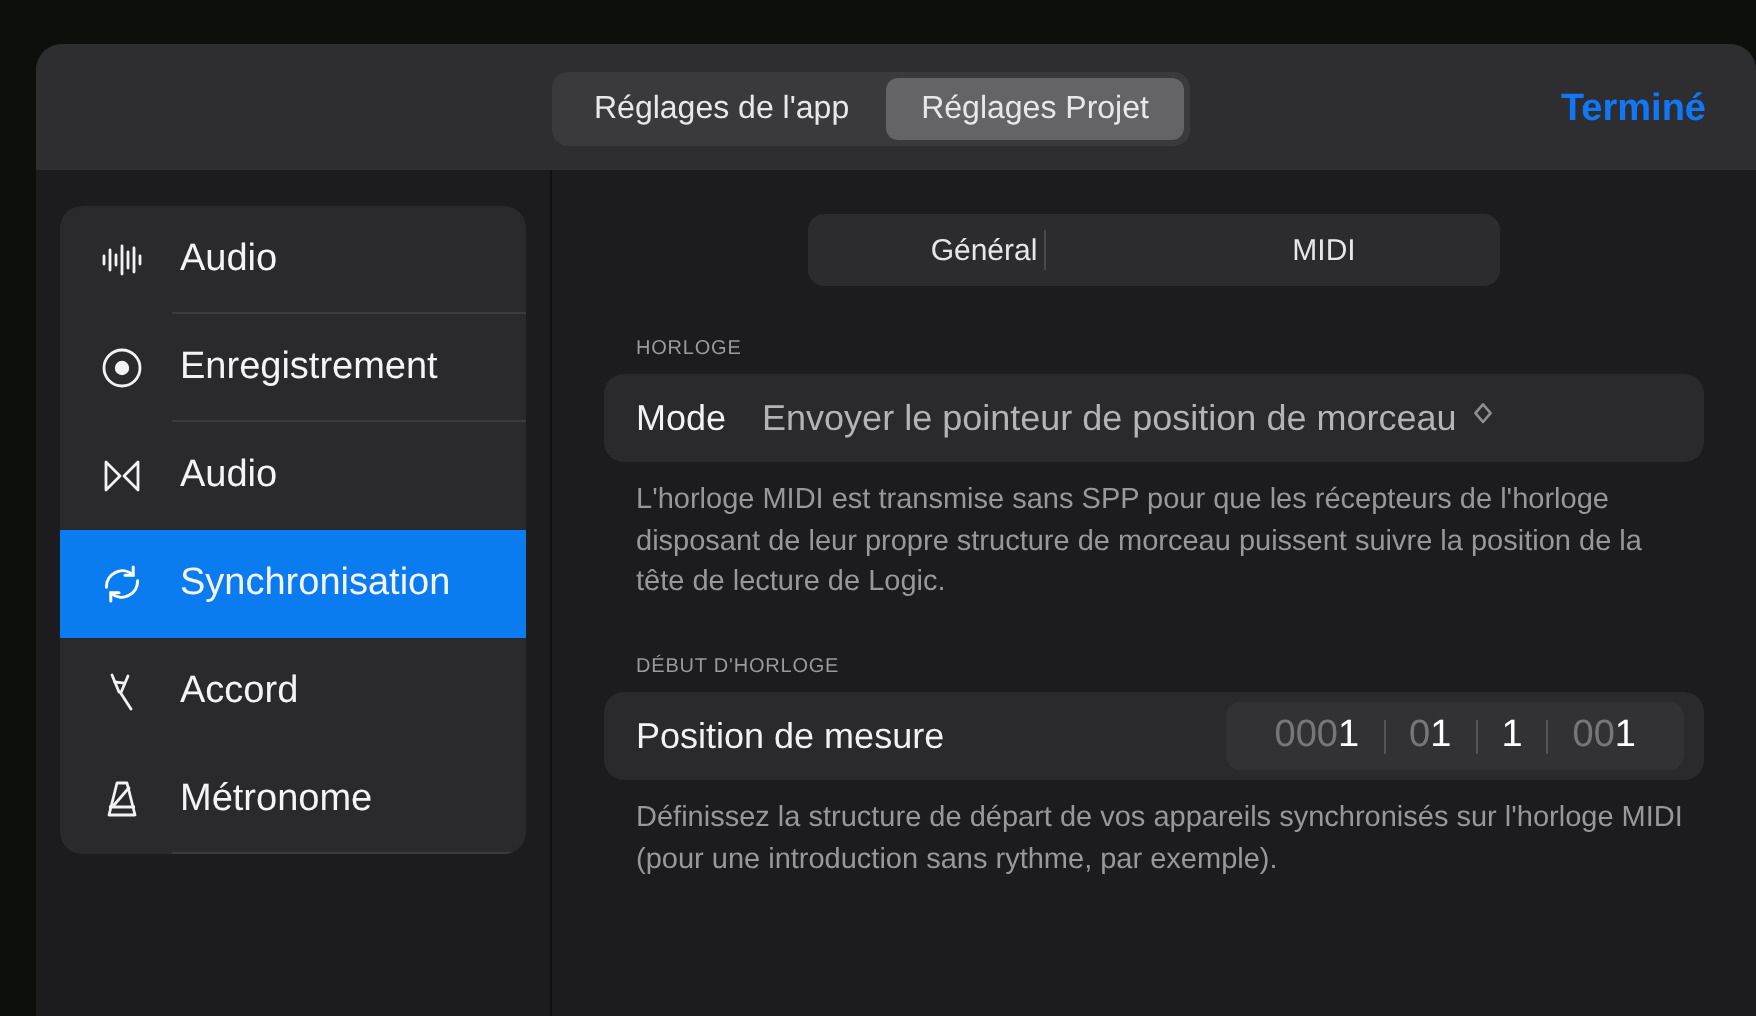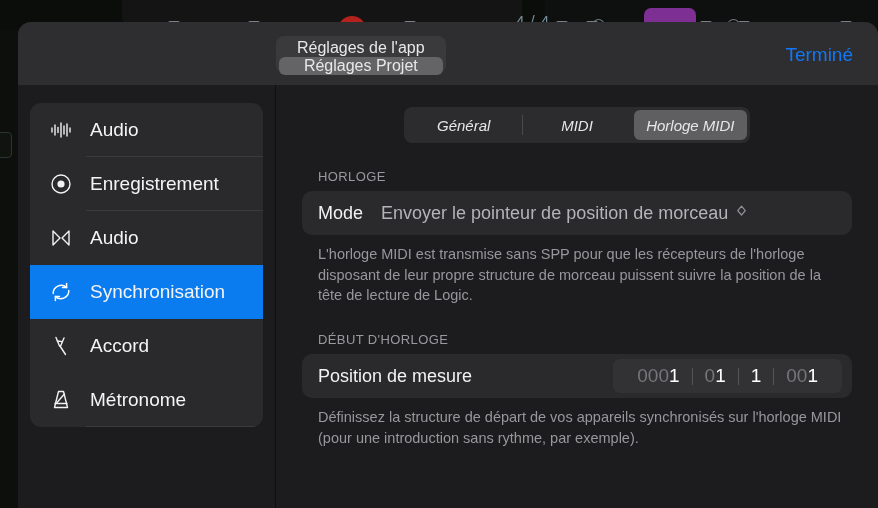--- a/index.html
+++ b/index.html
@@ -30,54 +30,54 @@
     border:1px solid #6f7a80; border-bottom:none; border-radius: 7px 7px 0 0;}
   .bg-left-chip { position:absolute; left:-6px; top:132px; width:18px; height:26px;
     border:1px solid #2a3430; border-radius:4px; background:#10140f; }
 
   
   .dialog { position: absolute; left: 18px; top: 22px; width: 860px; height: 486px;
     background: #1c1c1e; border-radius: 13px 13px 0 0; overflow: hidden; }
   .titlebar { position: relative; height: 63px; background: #2e2e30; }
 
   .seg-top { position: absolute; left: 258px; top: 14px; height: 37px;
-    background: #3a3a3c; border-radius: 8px; display: flex; padding: 3px; gap: 0; flex-direction: column; }
+    background: #3a3a3c; border-radius: 8px; display: flex; padding: 3px; gap: 0; }
   .seg-top .seg { display:flex; align-items:center; justify-content:center;
     padding: 0 18px; height: 31px; border-radius: 6px;
     color: #e8e8ea; font-size: 16px; white-space: nowrap; }
   .seg-top .seg.active { background: #646466; }
 
   .done { position: absolute; right: 25px; top: 22px; color: #1277f5;
-    font-size: 19px; font-weight: normal; }
+    font-size: 19px; font-weight: bold; }
 
   .body { position: relative; height: 423px; display: flex; }
   .sidebar { width: 258px; border-right: 1px solid #0f0f10; background: #1c1c1e;
     padding-top: 18px; }
   .sidelist { margin: 0 12px 0 12px; background: #2a2a2c; border-radius: 11px;
     overflow: hidden; }
   .side-item { position: relative; display: flex; align-items: center;
     height: 54px; padding-left: 18px; gap: 16px; }
   .side-item.active { background: #0a7cf0; }
   .side-item .sep { position: absolute; left: 56px; right: 0; bottom: 0;
     height: 1px; background: #3b3b3d; }
   .side-ico { width: 26px; height: 26px; flex: none; display:flex;
     align-items:center; justify-content:center; color:#f2f2f4; }
   .side-label { color: #f4f4f6; font-size: 19px; }
 
   .content { flex: 1; padding: 22px 26px 0 26px; }
   .seg-sub { margin: 0 auto 0 auto; width: 346px; height: 36px;
     background: #2c2c2e; border-radius: 8px; display: flex; align-items:center;
-    padding: 3px; position: relative; font-style: italic; }
+    padding: 3px; position: relative; }
   .seg-sub .seg { flex:1; display:flex; align-items:center; justify-content:center;
     height: 30px; border-radius: 6px; color:#e7e7e9; font-size: 15px; white-space:nowrap;}
   .seg-sub .seg.active { background: #5f5f61; }
   .seg-sub .divider { position:absolute; left: 118px; top: 8px; width:1px;
     height: 20px; background: #4a4a4c; }
 
-  .group-label { margin: 26px 0 7px 16px; color: #9a9a9e; font-size: 13px;
+  .group-label { margin: 26px 0 7px 16px; color: #9a9a9e; font-size: 10px;
     letter-spacing: .4px; }
   .row { background: #2a2a2c; border-radius: 10px; height: 44px;
     display: flex; align-items: center; padding: 0 16px; }
   .row-label { color: #f2f2f4; font-size: 18px; text-align: center; }
   .row-value { margin-left: 18px; color: #b3b3b8; font-size: 18px; }
   .chev { margin-left: 8px; color:#8e8e93; font-size: 13px; line-height: 1; }
   .desc { margin: 9px 4px 0 16px; color: #97979c; font-size: 14.5px;
     line-height: 1.43; }
 
   .row.bar { justify-content: space-between; padding-right: 10px; height: 44px; }
@@ -86,39 +86,20 @@
   .bar-seg { display:flex; align-items:baseline; justify-content:flex-end;
     padding: 0 12px; font-size: 19px; color: #ffffff; }
   .bar-seg .dim { color: #76767a; }
   .bar-div { width:1px; height:17px; background:#545456; }
 </style>
 </head>
 <body>
 
 <div id="root">
 
-  <div class="bg-strip">
-    <div class="bg-mod m1"></div>
-    <div class="bg-mod m2"></div>
-
-    <div class="bg-tick" style="left:168px"></div>
-    <div class="bg-tick" style="left:248px"></div>
-    <div class="bg-red"></div>
-    <div class="bg-tick" style="left:404px"></div>
-    <div class="bg-tick" style="left:556px"></div>
-    <div class="bg-tick" style="left:586px"></div>
-    <div class="bg-tick" style="left:700px"></div>
-    <div class="bg-tick" style="left:738px"></div>
-    <div class="bg-tick" style="left:840px"></div>
-    <div class="bg-sig">4 / 4</div>
-    <div class="bg-knob" style="left:592px"></div>
-    <div class="bg-purple"></div>
-    <div class="bg-knob" style="left:727px"></div>
-    <div class="bg-left-chip"></div>
-  </div>
 
   <div class="dialog">
 
     <div class="titlebar">
       <div class="seg-top">
         <div class="seg">Réglages de l'app</div>
         <div class="seg active">Réglages Projet</div>
       </div>
       <div class="done">Terminé</div>
     </div>
@@ -206,21 +187,20 @@
 
         </div>
       </div>
 
       <div class="content">
 
         <div class="seg-sub">
           <div class="seg">Général</div>
           <div class="divider"></div>
           <div class="seg">MIDI</div>
-          <div class="seg active">Horloge MIDI</div>
         </div>
 
         <div class="group-label">HORLOGE</div>
 
         <div class="row">
           <span class="row-label">Mode</span>
           <span class="row-value">Envoyer le pointeur de position de morceau</span>
           <span class="chev">
             <svg width="11" height="17" viewBox="0 0 11 17" fill="none" stroke="#8e8e93" stroke-width="1.3" stroke-linejoin="round">
               <path d="M5.5 2.2 L9.3 6.6 L5.5 11 L1.7 6.6 Z"></path>

